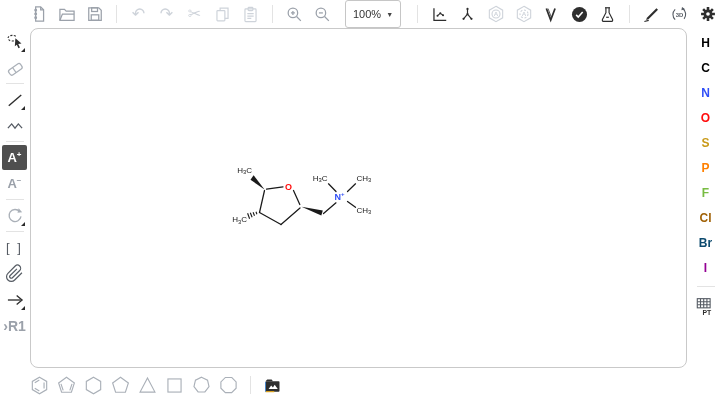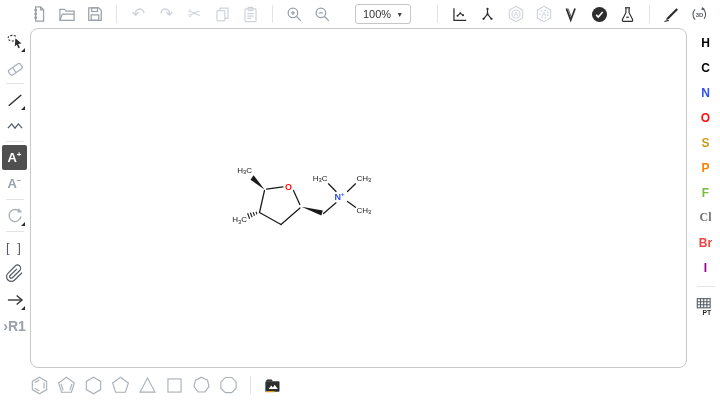--- a/index.html
+++ b/index.html
@@ -18,23 +18,23 @@
   .c-dis    { color:#ced3da; }
   .c-mid    { color:#aab0b8; }
   .c-dark   { color:#2e2e2e; }
   .c-semi   { color:#565c64; }
 
   
   #top-toolbar { position:absolute; top:0; left:0; width:720px; height:28px;
       display:flex; align-items:center; padding-left:26px; gap:3px; background:#fff; }
   .vsep { width:1px; height:18px; background:#e3e3e3; margin:0 6px; flex:0 0 auto; }
   .glyph-icon { font-size:16px; line-height:1; }
-  #zoom-select { height:20px; border:1px solid #c6c6c6; border-radius:3px; background:#fff;
+  #zoom-select { height:28px; border:1px solid #c6c6c6; border-radius:3px; background:#fff;
       display:flex; align-items:center; gap:5px; padding:0 7px; font-size:11px; color:#333;
-      margin:0 17px; cursor:pointer; }
+      margin:0 7px; cursor:pointer; }
   #zoom-select .caret { font-size:7px; color:#444; }
 
   
   #left-toolbar { position:absolute; top:29px; left:1px; width:27px;
       display:flex; flex-direction:column; align-items:center; gap:1px; }
   .hsep { width:18px; height:1px; background:#e3e3e3; margin:2px 0; }
   .charge { font-size:13px; color:#9ba1aa; font-weight:bold; }
   .charge sup { font-size:8px; }
   .tool-selected { background:#4f4f4f; border-radius:2px; }
   .tool-selected .charge { color:#fff; }
@@ -330,22 +330,22 @@
 </div>
 
 <div id="right-toolbar">
   <button class="atom-btn" style="color: rgb(0, 0, 0);">H</button>
   <button class="atom-btn" style="color: rgb(0, 0, 0);">C</button>
   <button class="atom-btn" style="color: rgb(48, 79, 247);">N</button>
   <button class="atom-btn" style="color: rgb(255, 13, 13);">O</button>
   <button class="atom-btn" style="color: rgb(201, 154, 25);">S</button>
   <button class="atom-btn" style="color: rgb(255, 128, 0);">P</button>
   <button class="atom-btn" style="color: rgb(120, 188, 66);">F</button>
-  <button class="atom-btn" style="color: #737373; font-family: Liberation Serif, serif;">Cl</button>
-  <button class="atom-btn" style="color: #ef4444;">Br</button>
+  <button class="atom-btn" style="color: #a16207;">Cl</button>
+  <button class="atom-btn" style="color: #0c4a6e;">Br</button>
   <button class="atom-btn" style="color: rgb(148, 0, 148);">I</button>
   <div class="hsep" style="margin-top:6px;"></div>
   <button class="tb" id="periodic-table-btn">
     <svg width="22" height="22" viewBox="0 0 24 24" fill="none" stroke="#565c64" stroke-width="1.2">
       <rect x="2.5" y="4" width="14" height="10"></rect>
       <path d="M6 4 V14 M9.5 4 V14 M13 4 V14 M2.5 7.3 H16.5 M2.5 10.6 H16.5"></path>
       <text x="13" y="21.5" text-anchor="middle" font-size="7.5" font-weight="bold" fill="#2e2e2e" stroke="none">PT</text>
     </svg>
   </button>
 </div>

